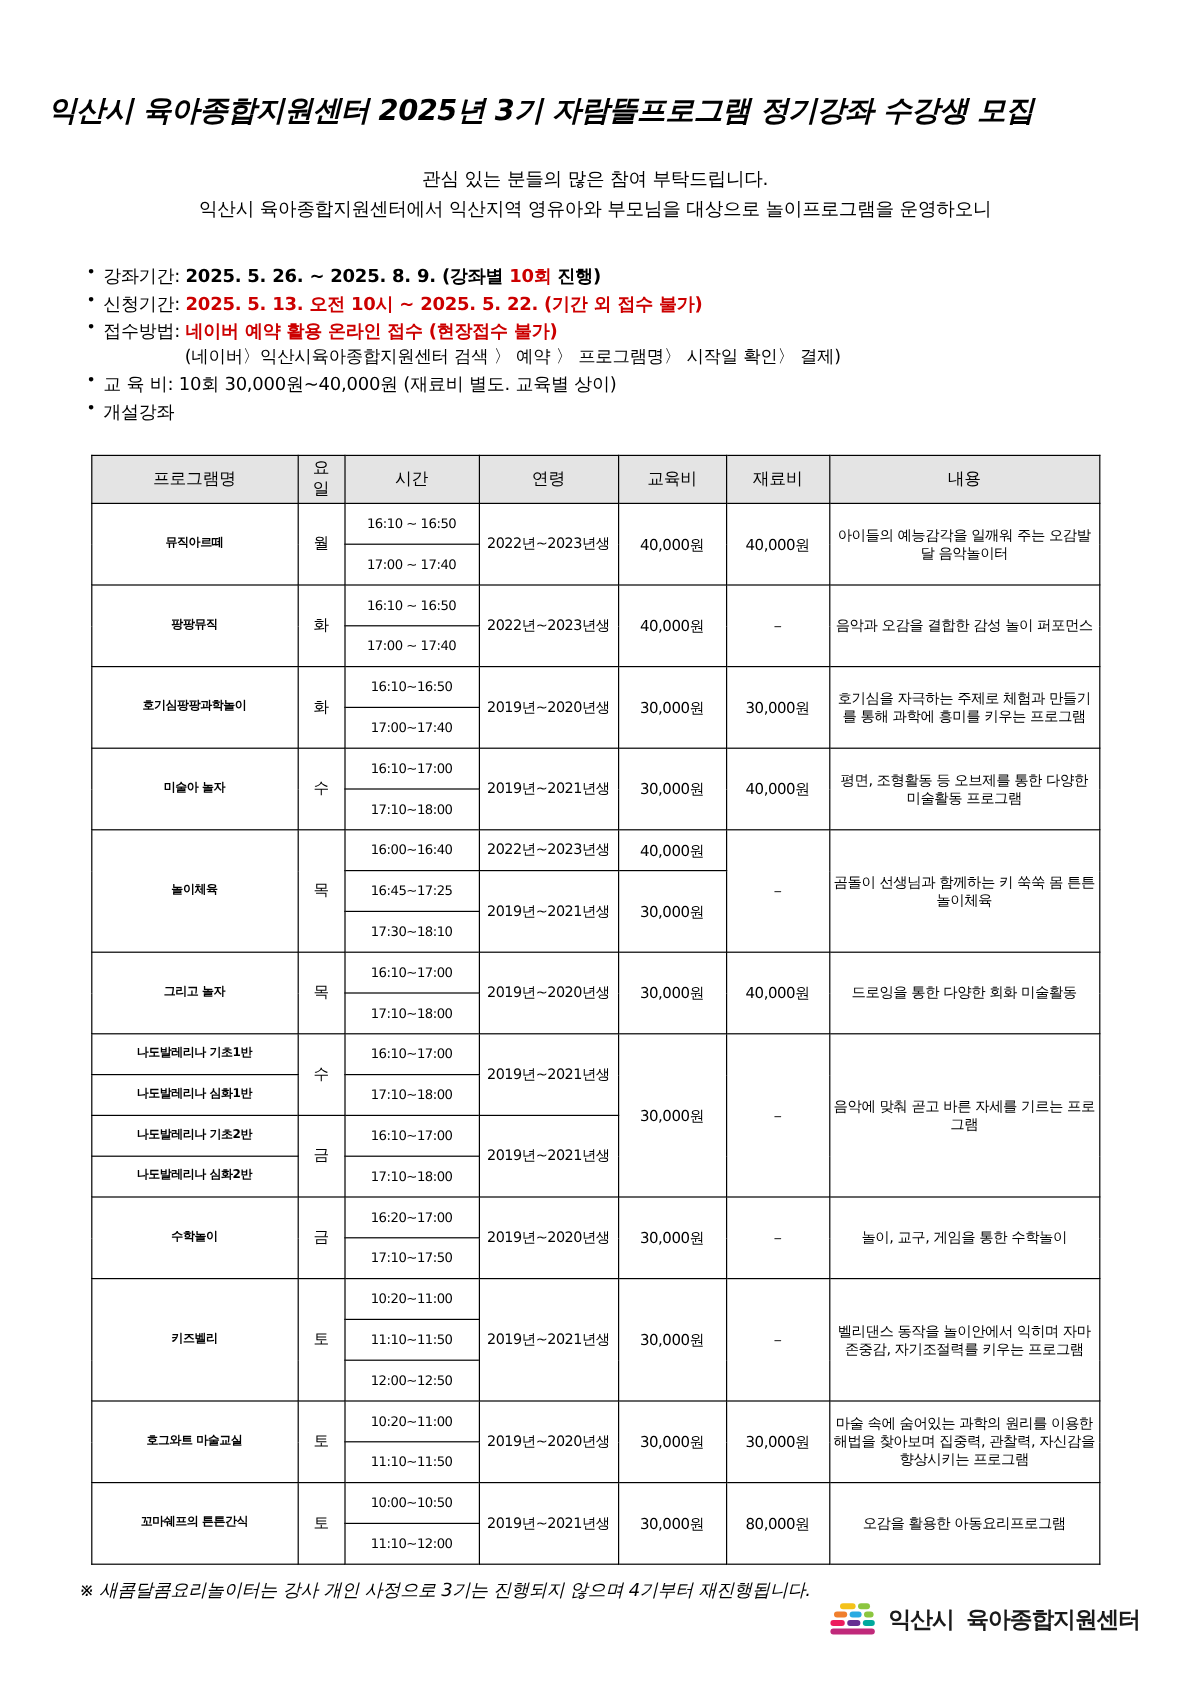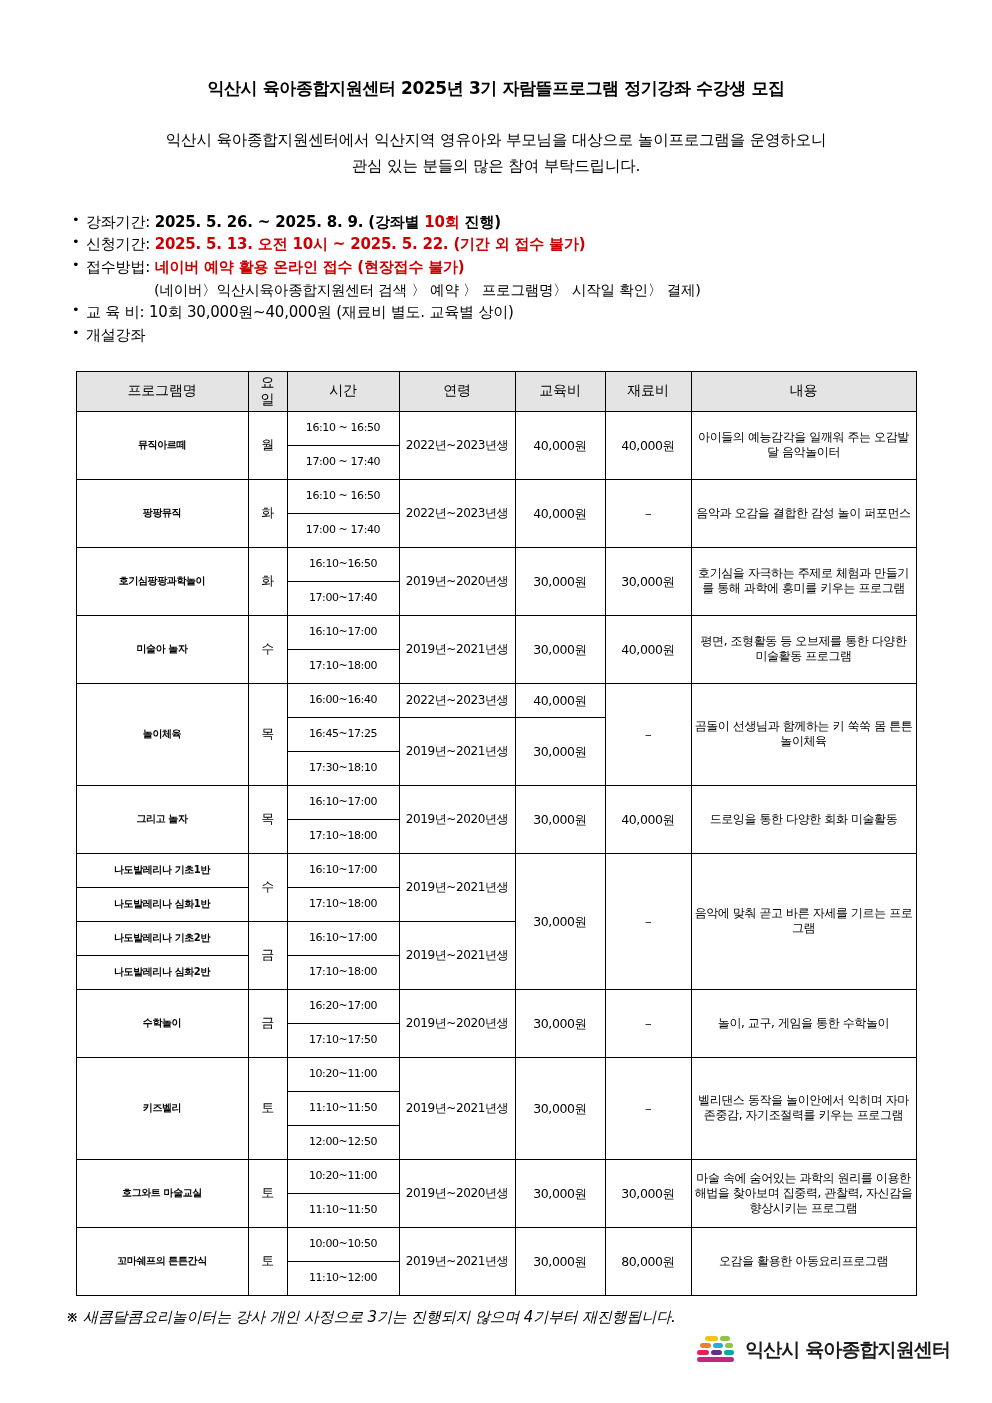--- a/index.html
+++ b/index.html
@@ -18,27 +18,27 @@
   .page {
     width: 992px;
     height: 1403px;
     padding: 0;
     box-sizing: border-box;
     position: relative;
   }
 
   
   .doc-title {
-    text-align: center;
-    font-size: 17px;
+    font-size: 24px;
     font-weight: bold;
     letter-spacing: -0.4px;
     margin: 0;
     padding: 78px 40px 0 40px;
     line-height: 1.2;
+    font-style: italic;
   }
 
   
   .intro {
     text-align: center;
     font-size: 15.5px;
     line-height: 1.62;
     margin: 0;
     padding: 30px 70px 0 70px;
     letter-spacing: -0.2px;
@@ -174,32 +174,33 @@
   .logo-mark .bar {
     position: absolute;
     height: 5px;
     border-radius: 2.5px;
   }
   .logo-text {
     font-size: 19px;
     font-weight: bold;
     letter-spacing: -0.9px;
     color: #1a1a1a;
+    font-family: Liberation Mono, monospace;
   }
 </style>
 </head>
 <body>
 
 <div class="page">
 
   <h1 class="doc-title">익산시 육아종합지원센터 2025년 3기 자람뜰프로그램 정기강좌 수강생 모집</h1>
 
   <div class="intro">
+    <div>관심 있는 분들의 많은 참여 부탁드립니다.</div>
     <div>익산시 육아종합지원센터에서 익산지역 영유아와 부모님을 대상으로 놀이프로그램을 운영하오니</div>
-    <div>관심 있는 분들의 많은 참여 부탁드립니다.</div>
   </div>
 
   <ul class="info-list">
     <li class="has-bullet"><span class="lbl">강좌기간:</span> <span class="bold">2025. 5. 26. ~ 2025. 8. 9. (강좌별 </span><span class="red-b">10회</span><span class="bold"> 진행)</span></li>
     <li class="has-bullet"><span class="lbl">신청기간:</span> <span class="red-b">2025. 5. 13. 오전 10시 ~ 2025. 5. 22. (기간 외 접수 불가)</span></li>
     <li class="has-bullet"><span class="lbl">접수방법:</span> <span class="red-b">네이버 예약 활용 온라인 접수 (현장접수 불가)</span></li>
     <li class="sub">(네이버〉익산시육아종합지원센터 검색 〉 예약 〉 프로그램명〉 시작일 확인〉 결제)</li>
     <li class="has-bullet"><span class="lbl">교 육 비:</span> <span>10회 30,000원~40,000원 (재료비 별도. 교육별 상이)</span></li>
     <li class="has-bullet">개설강좌</li>
   </ul>

